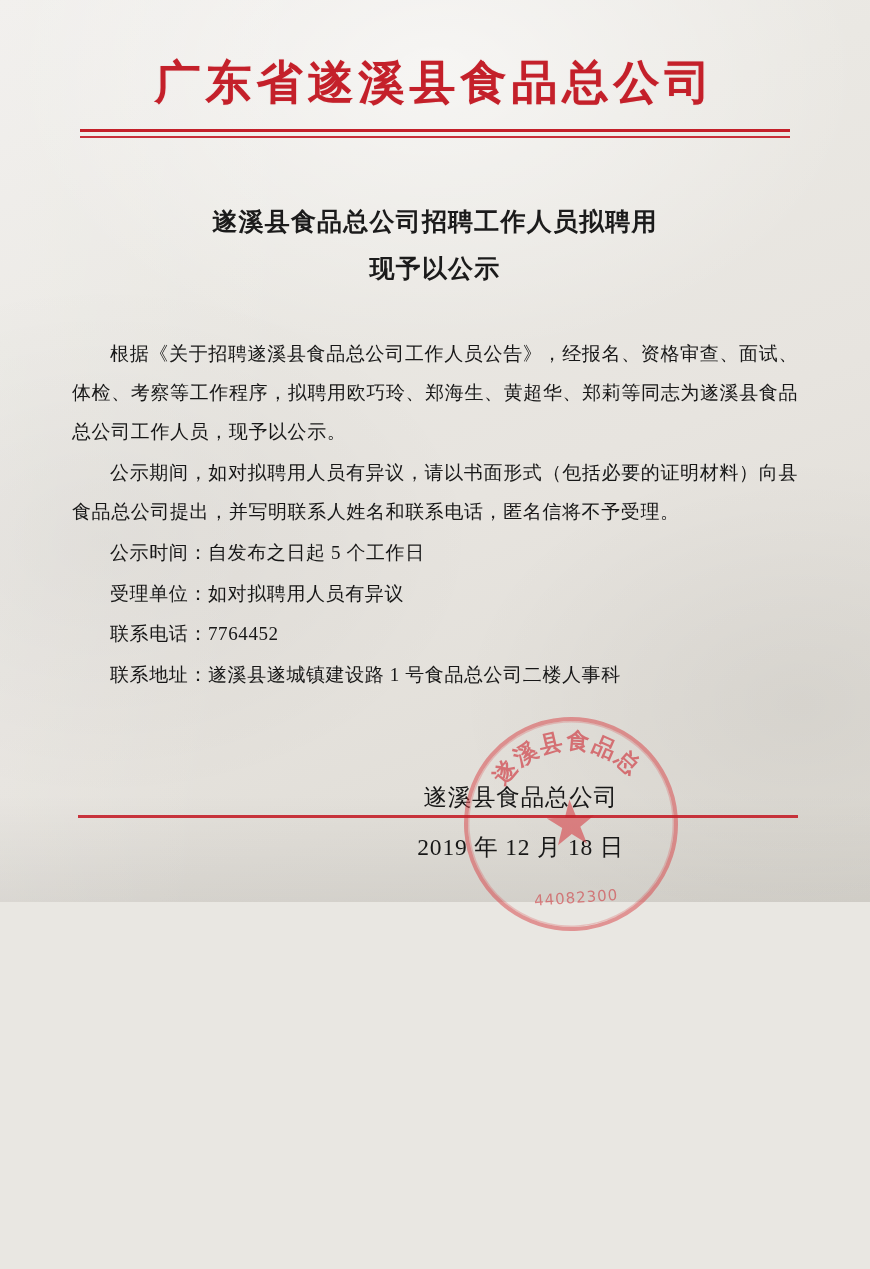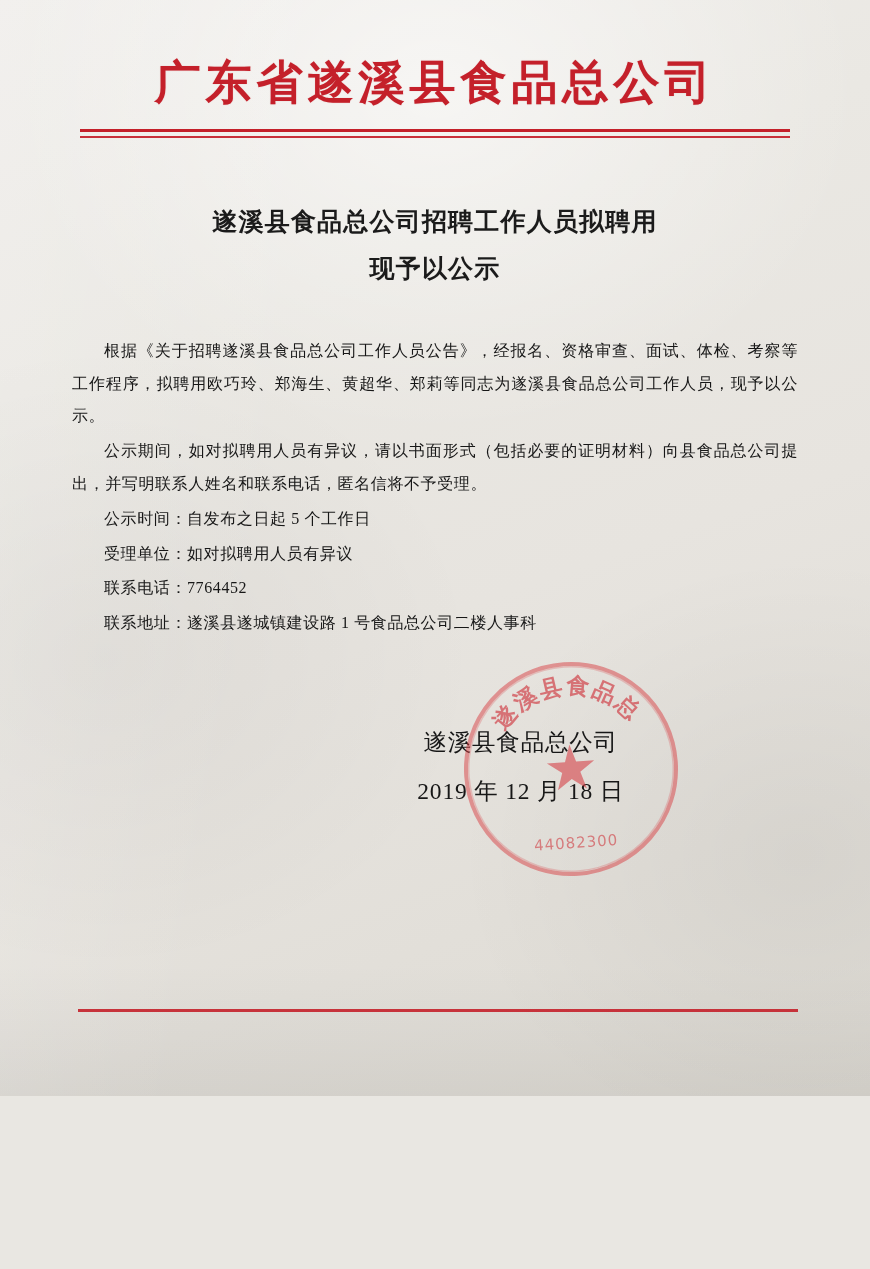--- a/index.html
+++ b/index.html
@@ -11,21 +11,21 @@
     height: 1269px;
     background: #e9e7e2;
     font-family: "Liberation Serif", "DejaVu Serif", serif;
     overflow: hidden;
   }
 
   
   #paper {
     position: relative;
     width: 870px;
-    height: 1096px;
+    height: 902px;
     background:
       radial-gradient(ellipse 70% 45% at 50% 8%, rgba(255,255,255,0.55), rgba(255,255,255,0) 70%),
       radial-gradient(ellipse 60% 40% at 12% 60%, rgba(0,0,0,0.045), rgba(0,0,0,0) 72%),
       radial-gradient(ellipse 55% 38% at 92% 78%, rgba(0,0,0,0.05), rgba(0,0,0,0) 72%),
       linear-gradient(160deg, #efedea 0%, #eae8e3 28%, #e7e4df 55%, #e2dfd9 78%, #dedbd4 100%);
   }
   #paper::after {
     content: "";
     position: absolute;
     inset: 0;
@@ -77,21 +77,21 @@
     font-weight: bold;
     letter-spacing: 1.2px;
     color: #1b1b1b;
     line-height: 1.9;
   }
   #doc-title .line { display: block; }
 
   
   #body-text {
     margin-top: 42px;
-    font-size: 16px;
+    font-size: 19px;
     line-height: 2.05;
     color: #171717;
     letter-spacing: 0.6px;
     text-align: justify;
   }
   #body-text p {
     margin: 0 0 2px 0;
   }
   .indent { text-indent: 2em; }
   .field-line {

